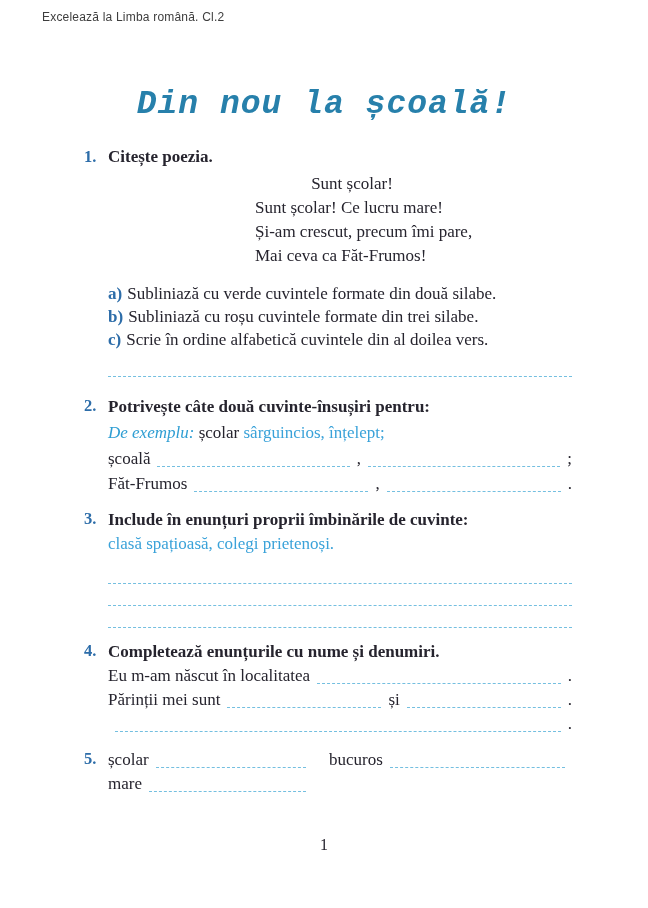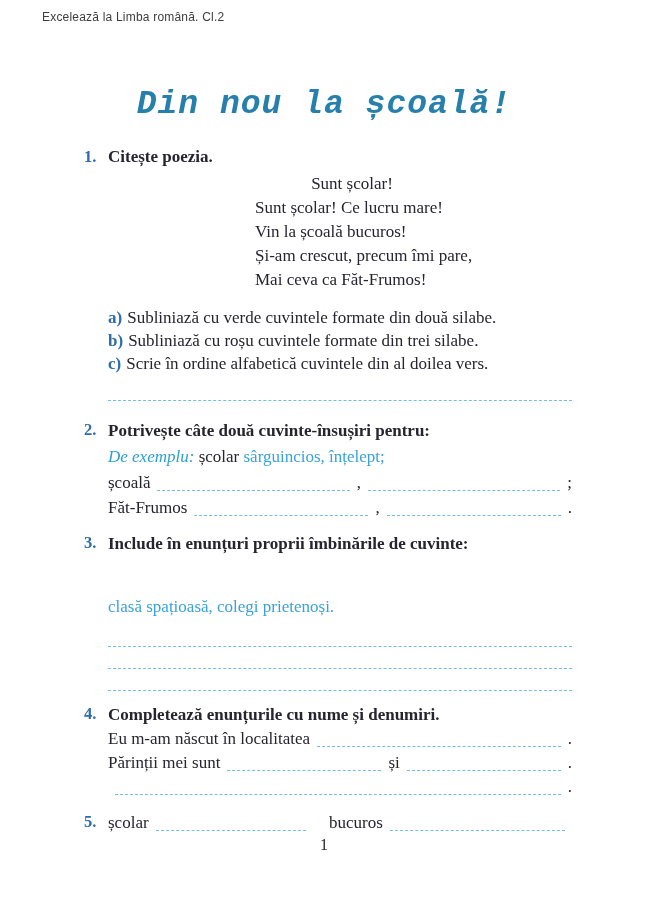--- a/index.html
+++ b/index.html
@@ -51,21 +51,21 @@
   }
   .blank-first { margin-top: 5px; }
   .blanks-group { margin-top: 6px; }
   .blanks-group .blank-line { height: 22px; }
 
   .fill-row { display: flex; align-items: flex-end; line-height: 25px; }
   .dash { flex: 1; border-bottom: 1.6px dashed #74bfe0; margin: 0 7px 4px; }
   .fill-word { white-space: nowrap; }
   .punct { white-space: nowrap; }
 
-  .accent { color: #3aa2d9; margin-top: 39px; }
+  .accent { color: #3aa2d9; }
   .example-label { color: #2f9ed3; font-style: italic; }
   .example-line { line-height: 27px; }
   .phrase-line { line-height: 24px; }
 
   
   .ex4-row { line-height: 24px; }
 
   
   .pairs-grid { display: grid; grid-template-columns: 205px 1fr; column-gap: 16px; }
   .pair { line-height: 24px; }
@@ -87,21 +87,20 @@
 
 <div class="content">
 
   <div class="exercise">
     <div class="ex-num">1.</div>
     <div class="ex-body">
       <div class="ex-prompt">Citește poezia.</div>
       <div class="poem">
         <div class="poem-title">Sunt școlar!</div>
         <div class="poem-line">Sunt școlar! Ce lucru mare!</div>
-        <div class="poem-line">Vin la școală bucuros!</div>
         <div class="poem-line">Și-am crescut, precum îmi pare,</div>
         <div class="poem-line">Mai ceva ca Făt-Frumos!</div>
       </div>
       <div class="subitems">
         <div class="subitem"><span class="subitem-label">a)</span><span>Subliniază cu verde cuvintele formate din două silabe.</span></div>
         <div class="subitem"><span class="subitem-label">b)</span><span>Subliniază cu roșu cuvintele formate din trei silabe.</span></div>
         <div class="subitem"><span class="subitem-label">c)</span><span>Scrie în ordine alfabetică cuvintele din al doilea vers.</span></div>
       </div>
       <div class="blank-line blank-first"></div>
     </div>
@@ -182,19 +181,23 @@
     <div class="ex-body">
       <div class="pairs-grid">
         <div class="fill-row pair">
           <span class="fill-word">școlar</span>
           <span class="dash"></span>
         </div>
         <div class="fill-row pair">
           <span class="fill-word">bucuros</span>
           <span class="dash"></span>
         </div>
+        <div class="fill-row pair">
+          <span class="fill-word">mare</span>
+          <span class="dash"></span>
+        </div>
       </div>
     </div>
   </div>
 
 </div>
 
 <div class="page-number">1</div>
 
 </body></html>

